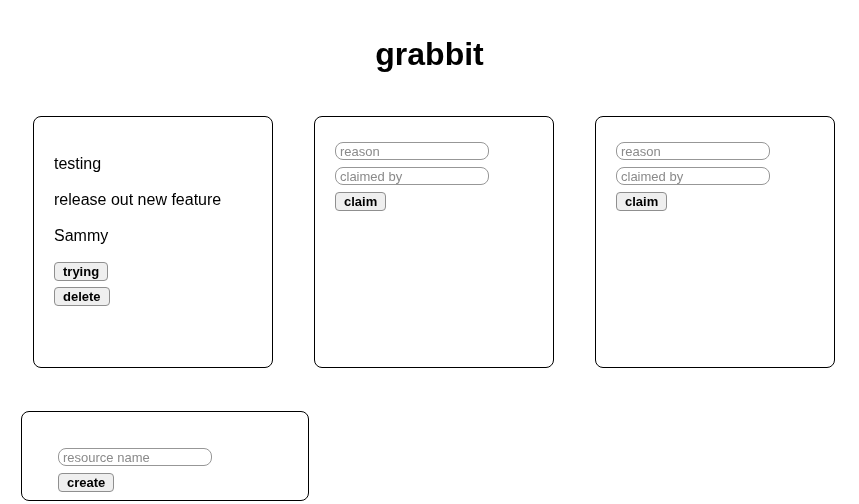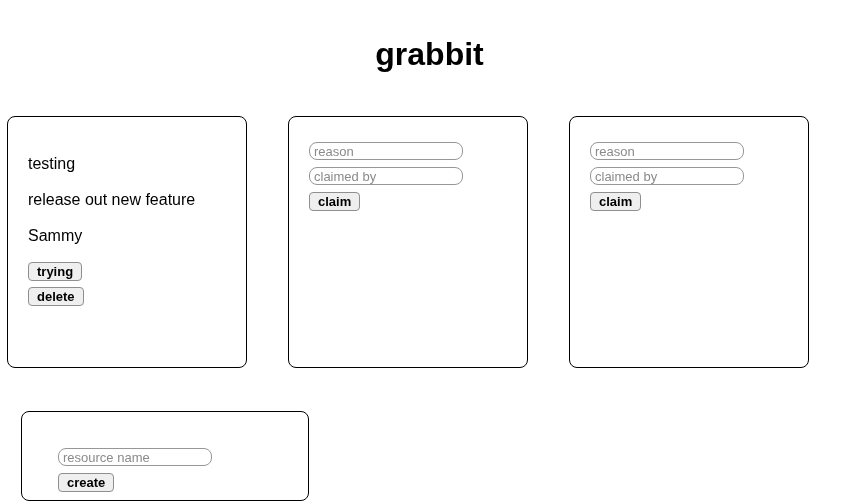--- a/index.html
+++ b/index.html
@@ -13,21 +13,21 @@
   h1.page-title {
     font-size: 32px;
     font-weight: 700;
     line-height: 37px;
     text-align: center;
     margin: 36px 0 43px 0;
   }
   .cards-row {
     display: flex;
     gap: 41px;
-    margin-left: 7px;
+    margin-left: 33px;
   }
   .card {
     box-sizing: border-box;
     width: 240px;
     height: 252px;
     border: 1px solid #000000;
     border-radius: 8px;
     padding: 20px;
     background: #ffffff;
   }

